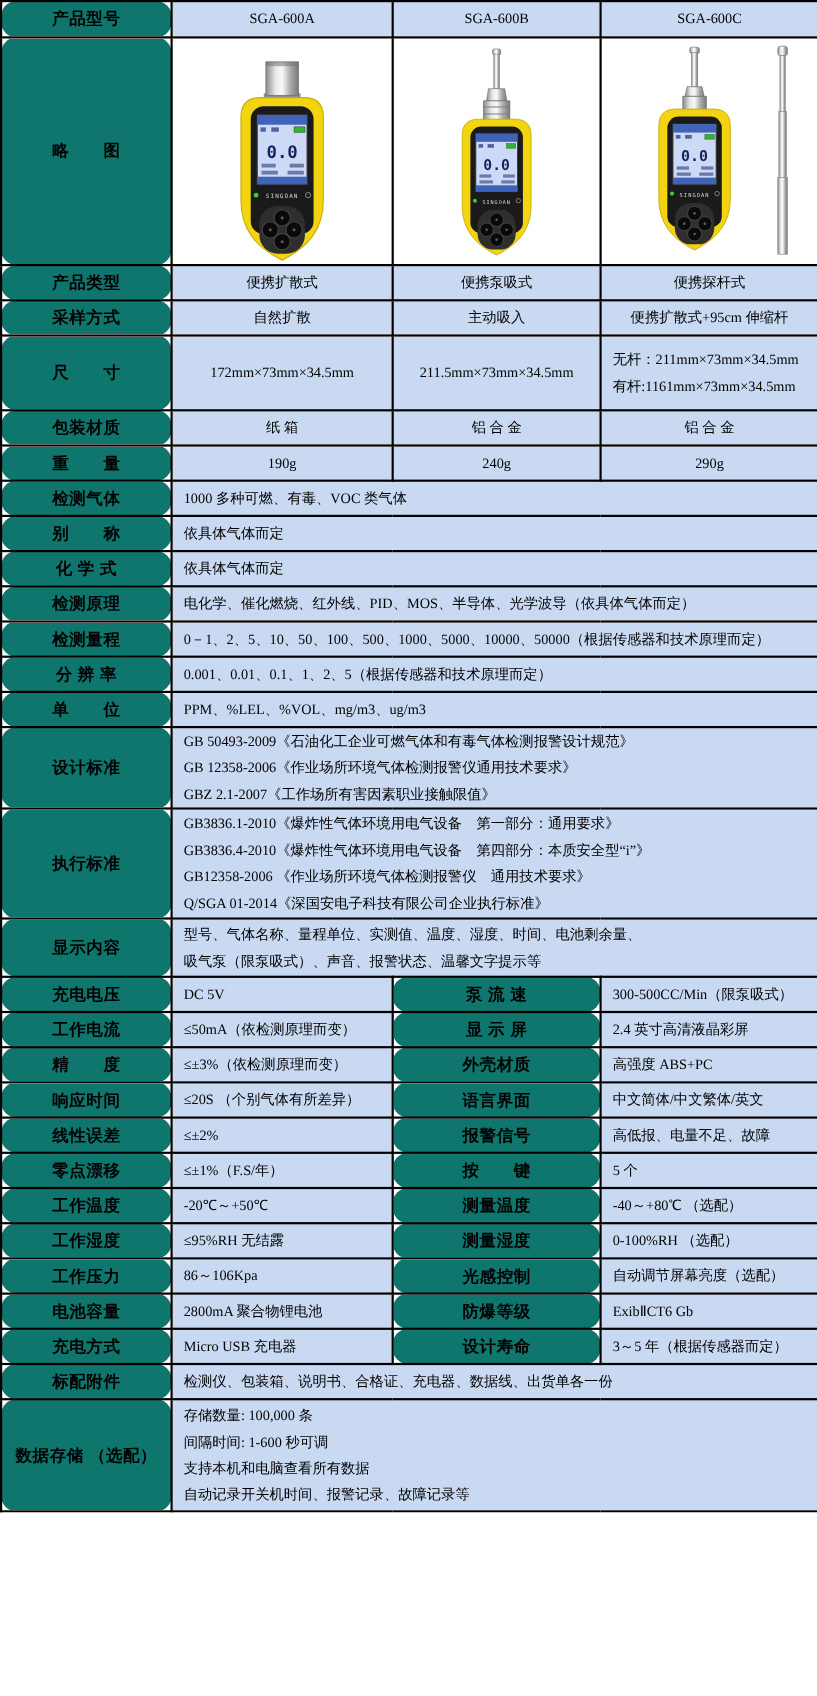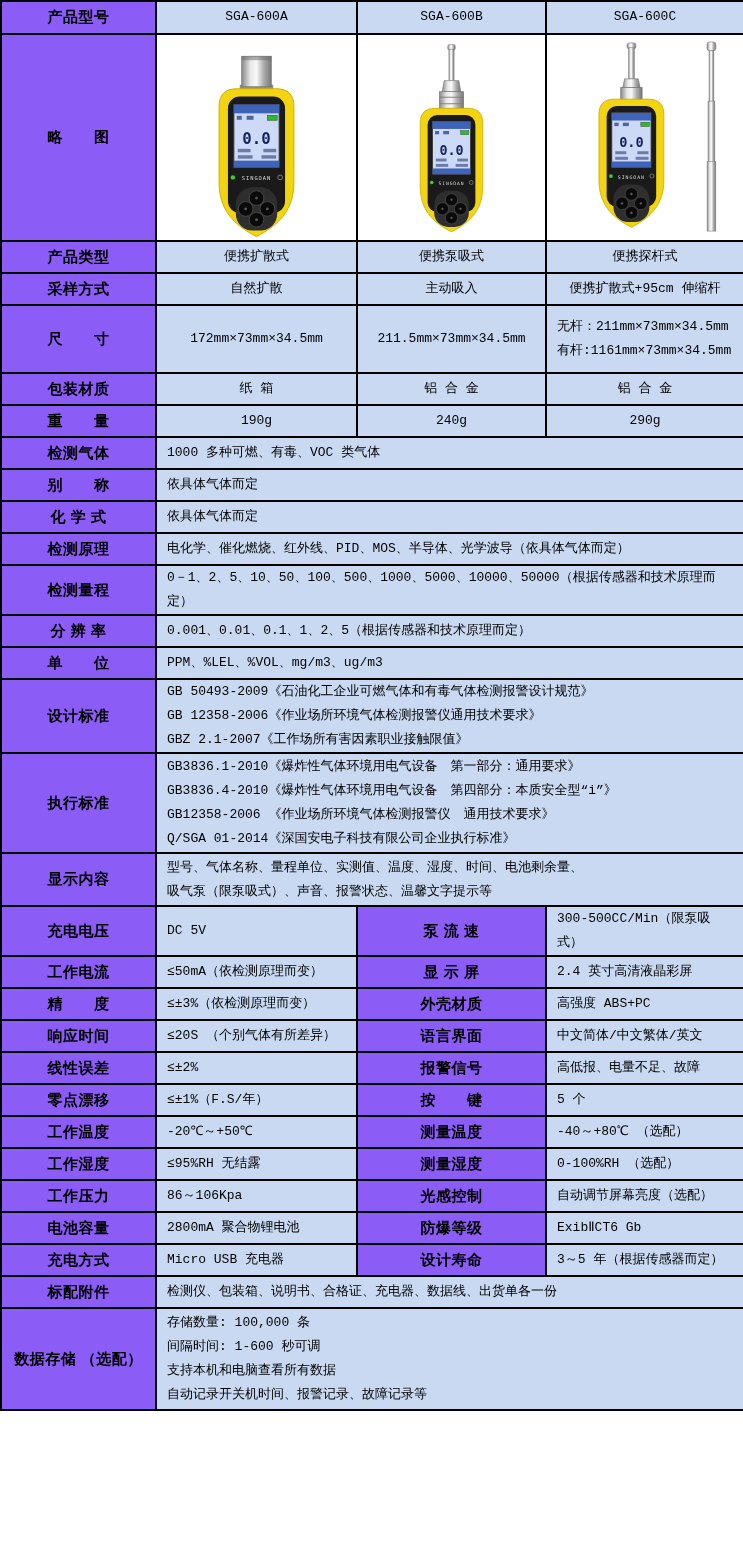--- a/index.html
+++ b/index.html
@@ -1,21 +1,21 @@
 <!DOCTYPE html>
 <html><head>
 <meta charset="utf-8">
 <style>
   html,body{margin:0;padding:0;background:#fff;}
   .page{width:743px;}
   table{border-collapse:collapse;width:743px;table-layout:fixed;}
   td{border:2px solid #000;padding:0 10px;vertical-align:middle;overflow:hidden;}
-  .lab{background:#8b5cf6;font-family:"Liberation Sans",sans-serif;font-weight:700;
-       font-size:15px;text-align:center;color:#000;letter-spacing:.5px;}
-  .val{background:#c9d9f2;font-family:Liberation Mono, monospace;
+  .lab{background:#0f766e;font-family:"Liberation Sans",sans-serif;font-weight:700;
+       font-size:15px;text-align:center;color:#000;letter-spacing:.5px;border-radius:14px;}
+  .val{background:#c9d9f2;font-family:Liberation Serif, serif;
        font-size:13px;color:#000;white-space:pre-line;line-height:1.85;}
   .c{text-align:center;} .l{text-align:left;}
   .photo{background:#fff;padding:0;text-align:center;vertical-align:top;}
   tr{height:32px;}
   tr.h-head{height:33px;}
   tr.h-photo{height:207px;}
   tr.h-size{height:68px;}
   tr.h-design{height:74px;}
   tr.h-exec{height:100px;}
   tr.h-disp{height:53px;}

